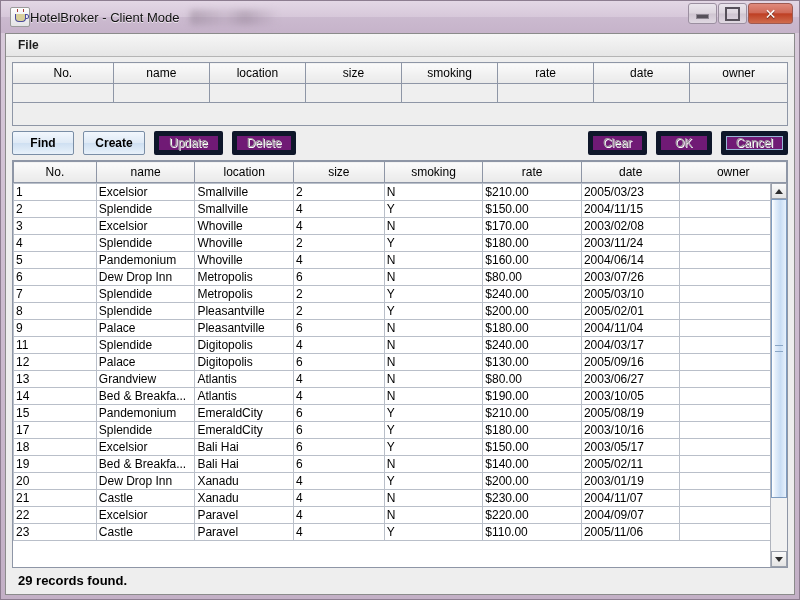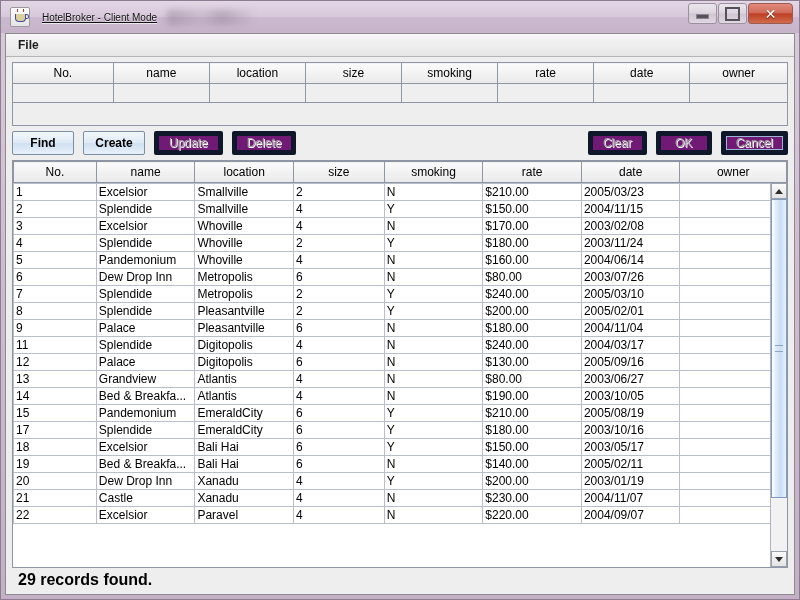--- a/index.html
+++ b/index.html
@@ -35,23 +35,22 @@
   }
   #app-icon .cup:after{
     content:"";position:absolute;right:-4px;top:0px;width:3px;height:3px;
     border:1.3px solid #4a4a9c;border-left:none;border-radius:0 3px 3px 0;
   }
   #app-icon .steam{
     position:absolute;top:1px;left:6px;width:5px;height:3px;
     border-left:1.3px solid #a83b3b;border-right:1.3px solid #a83b3b;
   }
   #title-text{
-    margin-left:12px;font-size:10px;color:#101010;white-space:nowrap;
+    margin-left:0;font-size:13px;color:#101010;white-space:nowrap;
     text-shadow:0 1px 0 rgba(255,255,255,.65);
-    text-decoration:underline;
   }
   #title-blur{
     margin-left:10px;width:88px;height:15px;border-radius:3px;
     background:linear-gradient(90deg,rgba(150,135,152,.55),rgba(170,152,172,.25) 40%,rgba(150,132,152,.5) 62%,rgba(205,188,208,.1));
     filter:blur(3px);
   }
   #win-buttons{position:absolute;right:6px;top:2px;display:flex;gap:1px;}
   .wbtn{
     width:29px;height:21px;box-sizing:border-box;
     border:1px solid #9b8fa0;border-radius:3px;
@@ -155,21 +154,21 @@
     box-sizing:border-box;border:1px solid #7f9cc0;
     background:linear-gradient(to right,#ffffff 0%,#e3eefb 25%,#c9ddf4 60%,#e7f1fc 100%);
     display:flex;align-items:center;justify-content:center;
   }
   #sb-thumb .grip{width:8px;height:5px;border-top:1px solid #8aa6c6;border-bottom:1px solid #8aa6c6;}
   
   #status{
     flex:0 0 20px;height:20px;display:flex;align-items:center;
     padding:0 6px;margin:2px 6px 4px 6px;background:#eeeeee;
   }
-  #status span{font-size:16px;font-weight:bold;color:#000;}
+  #status span{font-size:13px;font-weight:bold;color:#000;}
 </style>
 </head>
 <body>
 
 <div id="window">
 
   <div id="titlebar">
     <div id="app-icon">
       <div class="steam"></div>
         <div class="cup"></div>
@@ -480,20 +479,30 @@
               <tr>
                 <td>22</td>
                 <td>Excelsior</td>
                 <td>Paravel</td>
                 <td>4</td>
                 <td>N</td>
                 <td>$220.00</td>
                 <td>2004/09/07</td>
                 <td></td>
               </tr>
+              <tr>
+                <td>23</td>
+                <td>Castle</td>
+                <td>Paravel</td>
+                <td>4</td>
+                <td>Y</td>
+                <td>$110.00</td>
+                <td>2005/11/06</td>
+                <td></td>
+              </tr>
             </tbody>
         </table>
         <div id="vscroll">
           <div class="sb-arrow up">
               <i></i>
             </div>
           <div id="sb-track">
             <div id="sb-thumb" style="height: 85%;">
                 <div class="grip"></div>
               </div>

